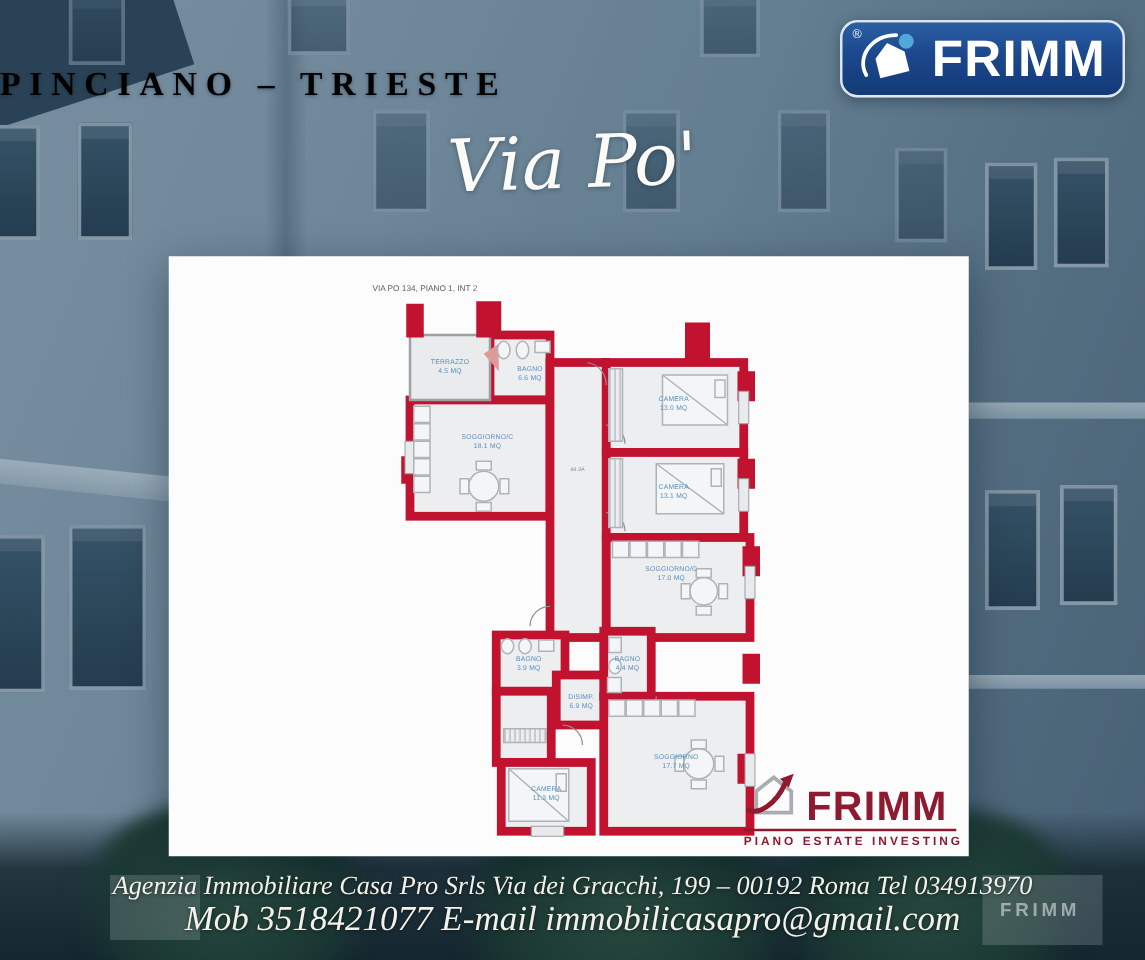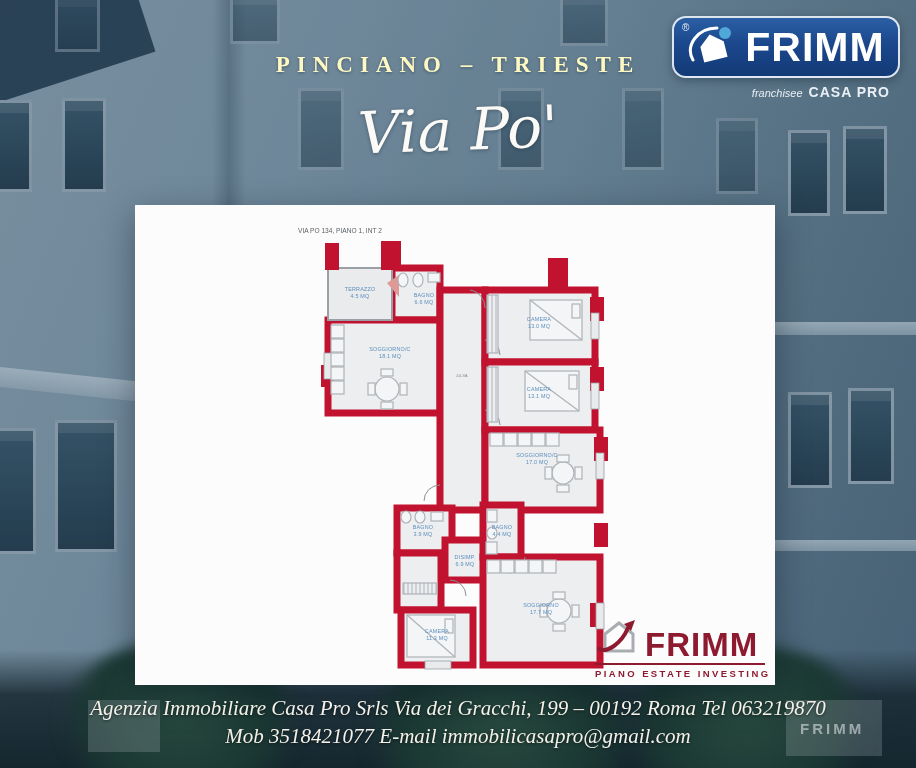--- a/index.html
+++ b/index.html
@@ -21,23 +21,23 @@
   .bg-tint{position:absolute;inset:0;background:rgba(38,70,100,.27);}
   .bg-bottom{position:absolute;left:0;bottom:0;width:916px;height:118px;
     background:linear-gradient(180deg,rgba(22,40,48,0) 0%,rgba(22,40,48,.85) 38%,#14262E 100%);}
   .tree{position:absolute;border-radius:50%;filter:blur(7px);
     background:radial-gradient(circle at 50% 40%,#27493F 0%,#1B3833 55%,rgba(20,40,46,0) 78%);}
   .store-sign{position:absolute;color:rgba(235,240,242,.55);font-size:15px;
     letter-spacing:3px;font-weight:bold;}
   .storefront{position:absolute;background:rgba(190,202,208,.22);}
 
   
-  .area-title{position:absolute;left:0;top:52px;width:916px;text-align:center;
-    font-family:"Liberation Serif",serif;font-weight:bold;font-size:23px;
-    letter-spacing:7px;color:#fef9c3;text-shadow:0 1px 3px rgba(20,35,48,.45);}
+  .area-title{position:absolute;left:0;top:52px;width:916px;text-align:left;
+    font-family:"Liberation Serif",serif;font-weight:bold;font-size:27px;
+    letter-spacing:7px;color:#000000;text-shadow:0 1px 3px rgba(20,35,48,.45);}
   .street-title{position:absolute;left:0;top:96px;width:916px;text-align:center;
     font-family:"DejaVu Serif",serif;font-style:italic;font-size:58px;
     color:#FBFAF6;transform:rotate(-2deg);text-shadow:0 1px 4px rgba(20,35,48,.4);}
 
   
   .badge{position:absolute;left:672px;top:16px;width:228px;height:62px;
     background:linear-gradient(180deg,#2B5FA4 0%,#1B478C 45%,#123A76 100%);
     border:2px solid rgba(238,243,248,.92);border-radius:14px;
     display:flex;align-items:center;justify-content:center;gap:6px;
     box-shadow:0 3px 10px rgba(10,25,40,.35);}
@@ -59,21 +59,21 @@
   .card-logo .row{display:flex;align-items:flex-end;gap:4px;}
   .card-logo .word{font-size:33px;font-weight:bold;letter-spacing:1px;line-height:.9;}
   .card-logo .rule{height:2px;background:#8E1A30;margin:3px 0 3px 0;}
   .card-logo .tagline{font-size:9.5px;font-weight:bold;letter-spacing:2.4px;white-space:nowrap;}
 
   
   .contact{position:absolute;left:0;top:694px;width:916px;text-align:center;
     font-family:"Liberation Serif",serif;font-style:italic;color:#F3F1E9;
     text-shadow:0 1px 3px rgba(0,0,0,.55);}
   .contact .l1{font-size:21px;line-height:28px;}
-  .contact .l2{font-size:21px;line-height:28px;font-style:italic;}
+  .contact .l2{font-size:28px;line-height:28px;font-style:italic;}
 
   
   .room-name,.room-area{font-family:"Liberation Sans",sans-serif;font-size:5.4px;
     fill:#5B8FBF;text-anchor:middle;letter-spacing:.2px;}
   .plan-title{font-family:"Liberation Sans",sans-serif;font-size:6.6px;fill:#5A5F63;}
   .plan-note{font-family:"Liberation Sans",sans-serif;font-size:4.4px;fill:#8A9096;text-anchor:middle;}
 </style>
 </head>
 <body>
 
@@ -123,23 +123,20 @@
     <span>
       <svg width="52" height="46" viewBox="0 0 52 46">
         <path d="M6,38 C-2,24 10,6 30,6" fill="none" stroke="#FFFFFF" stroke-width="3" stroke-linecap="round"></path>
         <g transform="rotate(-14 26 26)">
           <path d="M14,22 L26,12 L38,22 L38,38 L14,38 Z" fill="#FFFFFF"></path>
         </g>
         <circle cx="38" cy="11" r="6" fill="#4FA8D8"></circle>
       </svg>
     </span>
     <span class="badge-text">FRIMM</span>
-  </div>
-  <div class="franchisee-line">
-    <span class="fr">franchisee</span><span class="cp">CASA PRO</span>
   </div>
 
   <div class="card">
     <svg class="plan-svg" width="640" height="480" viewBox="0 0 640 480">
       <defs>
         <pattern id="hatch" width="4" height="4" patternUnits="userSpaceOnUse">
           <rect width="4" height="4" fill="#EDEEF0"></rect>
           <line x1="1" y1="0" x2="1" y2="4" stroke="#AEB3B8" stroke-width="1"></line>
         </pattern>
       </defs>
@@ -307,17 +304,17 @@
           </svg>
         </span>
         <span class="word">FRIMM</span>
       </div>
       <div class="rule"></div>
       <div class="tagline">PIANO ESTATE INVESTING</div>
     </div>
   </div>
 
   <div class="contact">
-    <div class="l1">Agenzia Immobiliare Casa Pro Srls Via dei Gracchi, 199 –  00192 Roma Tel 063219870</div>
+    <div class="l1">Agenzia Immobiliare Casa Pro Srls Via dei Gracchi, 199 –  00192 Roma Tel 034913970</div>
     <div class="l2">Mob 3518421077 E-mail immobilicasapro@gmail.com</div>
   </div>
 
 </div>
 
 </body></html>

